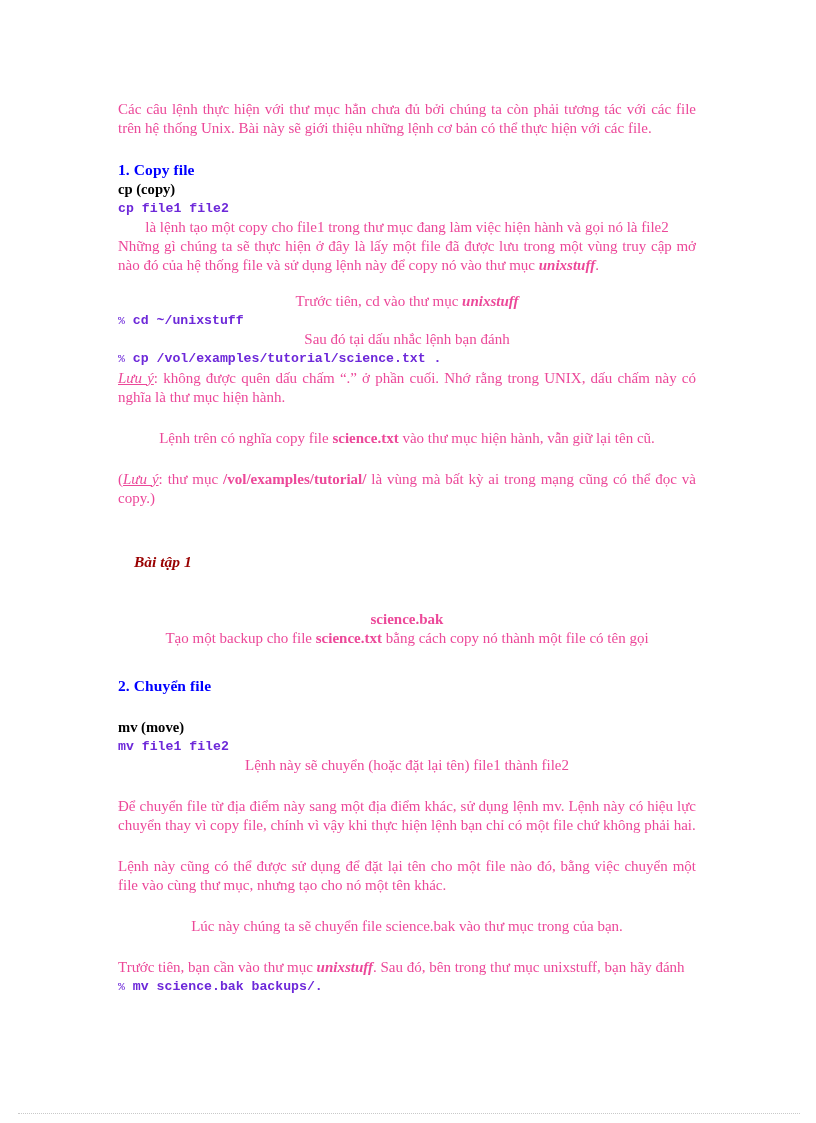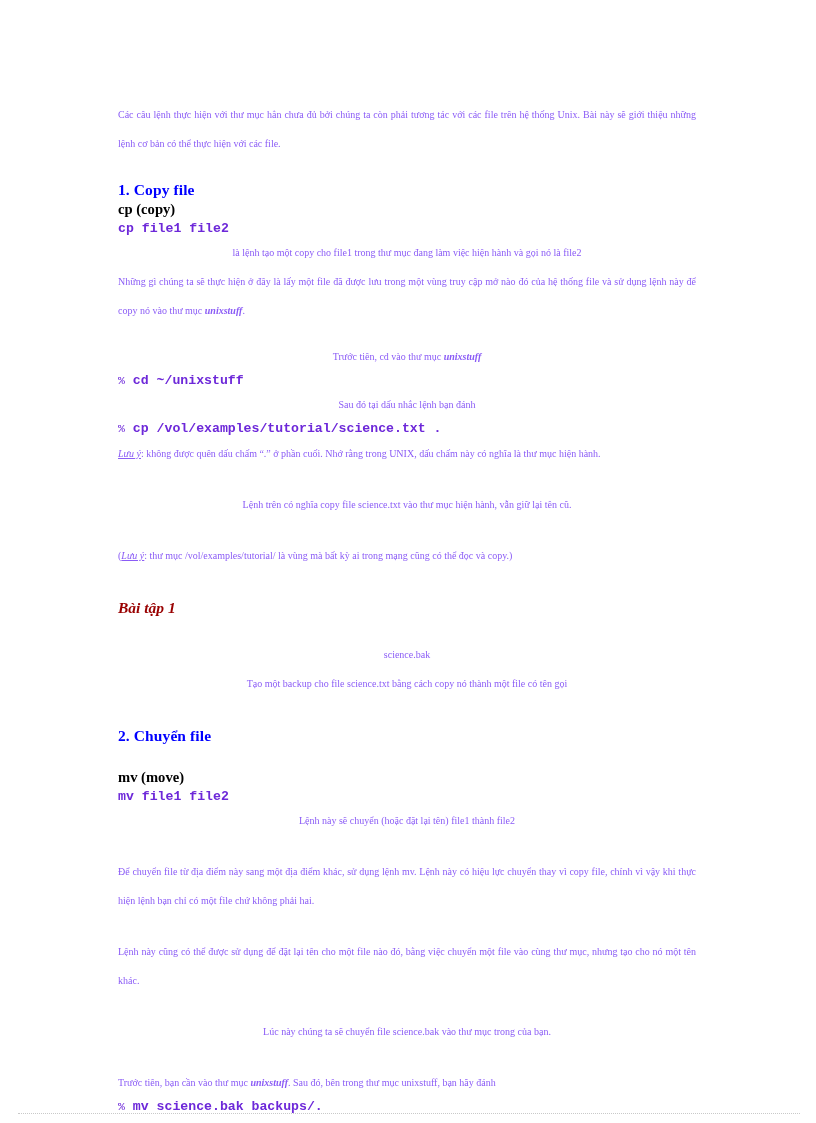--- a/index.html
+++ b/index.html
@@ -30,45 +30,45 @@
     position: absolute;
     left: 118px;
     top: 100px;
     width: 578px;
   }
 
   
   p.para {
     margin: 0;
     font-family: "Liberation Serif", "DejaVu Serif", serif;
-    font-size: 10px;
-    line-height: 29px;
+    font-size: 15px;
+    line-height: 19px;
     text-align: justify;
     text-justify: inter-word;
-    color: #8b5cf6;
+    color: #ec4899;
   }
   p.para.last-no-justify {
     text-align: center;
   }
   .spacer-md { height: 17px; }
   .spacer-lg { height: 22px; }
   .spacer-xl { height: 28px; }
 
   h2.heading-blue {
     margin: 0;
     font-family: "Liberation Serif", "DejaVu Serif", serif;
     font-size: 15.5px;
     line-height: 20px;
     font-weight: bold;
     color: #0000ff;
     letter-spacing: 0.1px;
   }
 
   h2.heading-red {
-    margin: 0;
+    margin: 16px;
     font-family: "Liberation Serif", "DejaVu Serif", serif;
     font-size: 15.5px;
     line-height: 20px;
     font-weight: bold;
     font-style: italic;
     color: #990000;
   }
 
   .cmd-name {
     margin: 0;
@@ -86,21 +86,21 @@
     line-height: 19.2px;
     font-weight: bold;
     color: #6d28d9;
     white-space: pre;
   }
   .mono .prompt {
     font-weight: normal;
     font-size: 11.5px;
   }
 
-  b.b { font-weight: normal; margin-top: 43px; }
+  b.b { font-weight: bold; margin-top: 43px; }
   .bi { font-weight: bold; font-style: italic; }
   .uline-i { font-style: italic; text-decoration: underline; }
 
   .footer-rule {
     position: absolute;
     left: 18px;
     top: 1113px;
     width: 782px;
     height: 0;
     border-top: 1px dotted #c9c9c9;

